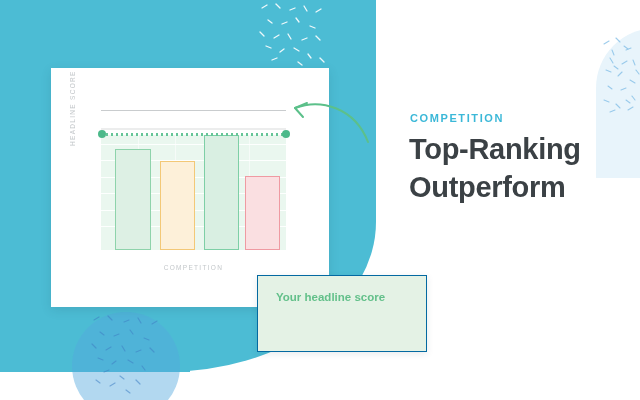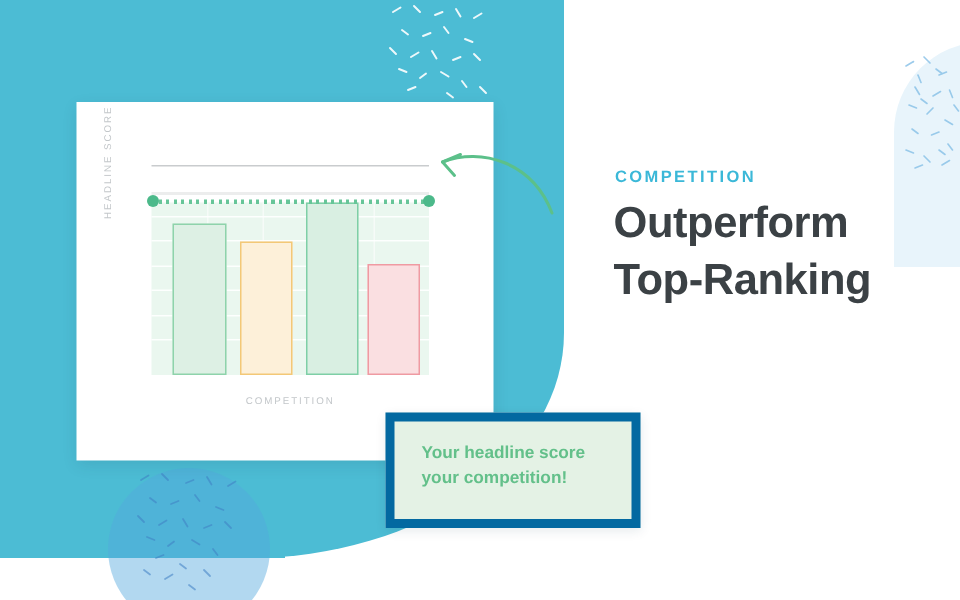--- a/index.html
+++ b/index.html
@@ -207,21 +207,21 @@
   }
 
   
   .callout {
     position: absolute;
     left: 257px;
     top: 275px;
     width: 170px;
     height: 77px;
     background: #e4f2e5;
-    border: 6px solid #0369a1;
+    border: 1px solid #0369a1;
     box-sizing: border-box;
     box-shadow: 0 2px 7px rgba(20,60,80,0.10);
   }
   .callout-text {
     position: absolute;
     left: 18px;
     top: 13px;
     width: 140px;
     font-size: 11.5px;
     font-weight: bold;
@@ -354,24 +354,23 @@
   </div>
 
   <svg class="arrow-svg" viewBox="0 0 90 55">
     <path d="M85 50 C 72 16, 38 6, 12 16" stroke="#5cc08a" stroke-width="2" fill="none" stroke-linecap="round"></path>
     <path d="M12 16 L 24 11 M12 16 L 20 25" stroke="#5cc08a" stroke-width="2" fill="none" stroke-linecap="round"></path>
   </svg>
 
   <div class="eyebrow">COMPETITION</div>
 
   <div class="headline">
+    <div>Top-Ranking</div>
     <div>Outperform</div>
-    <div>Top-Ranking</div>
   </div>
 
   <div class="callout">
     <div class="callout-text">
       <div>Your headline score</div>
-      <div>your competition!</div>
     </div>
   </div>
 
 </div>
 
 </body></html>

